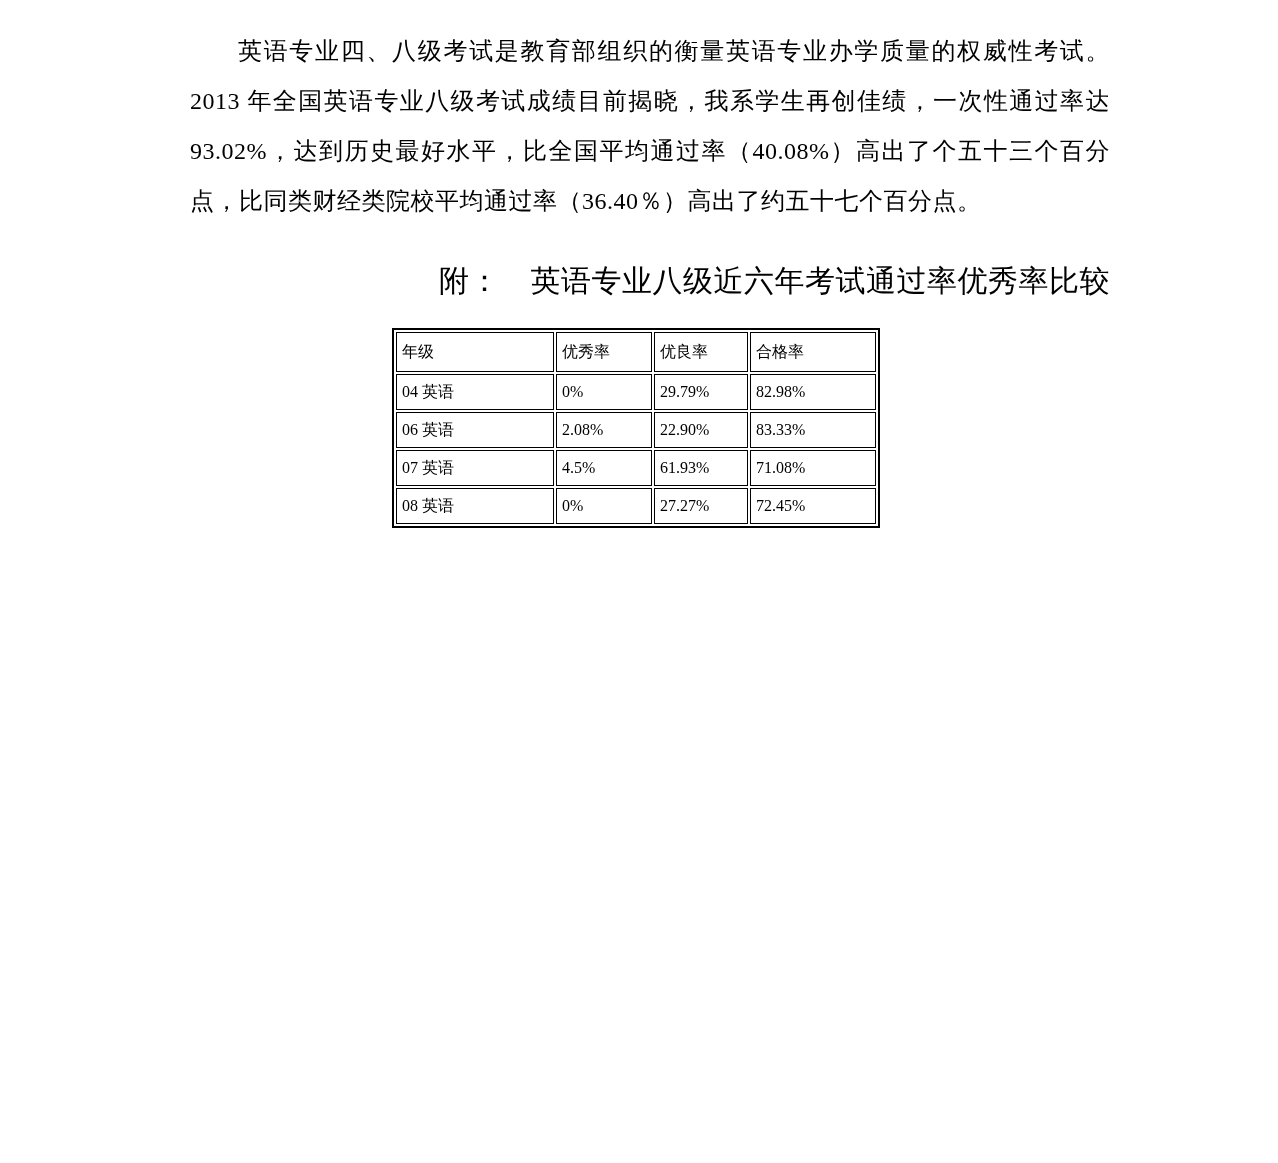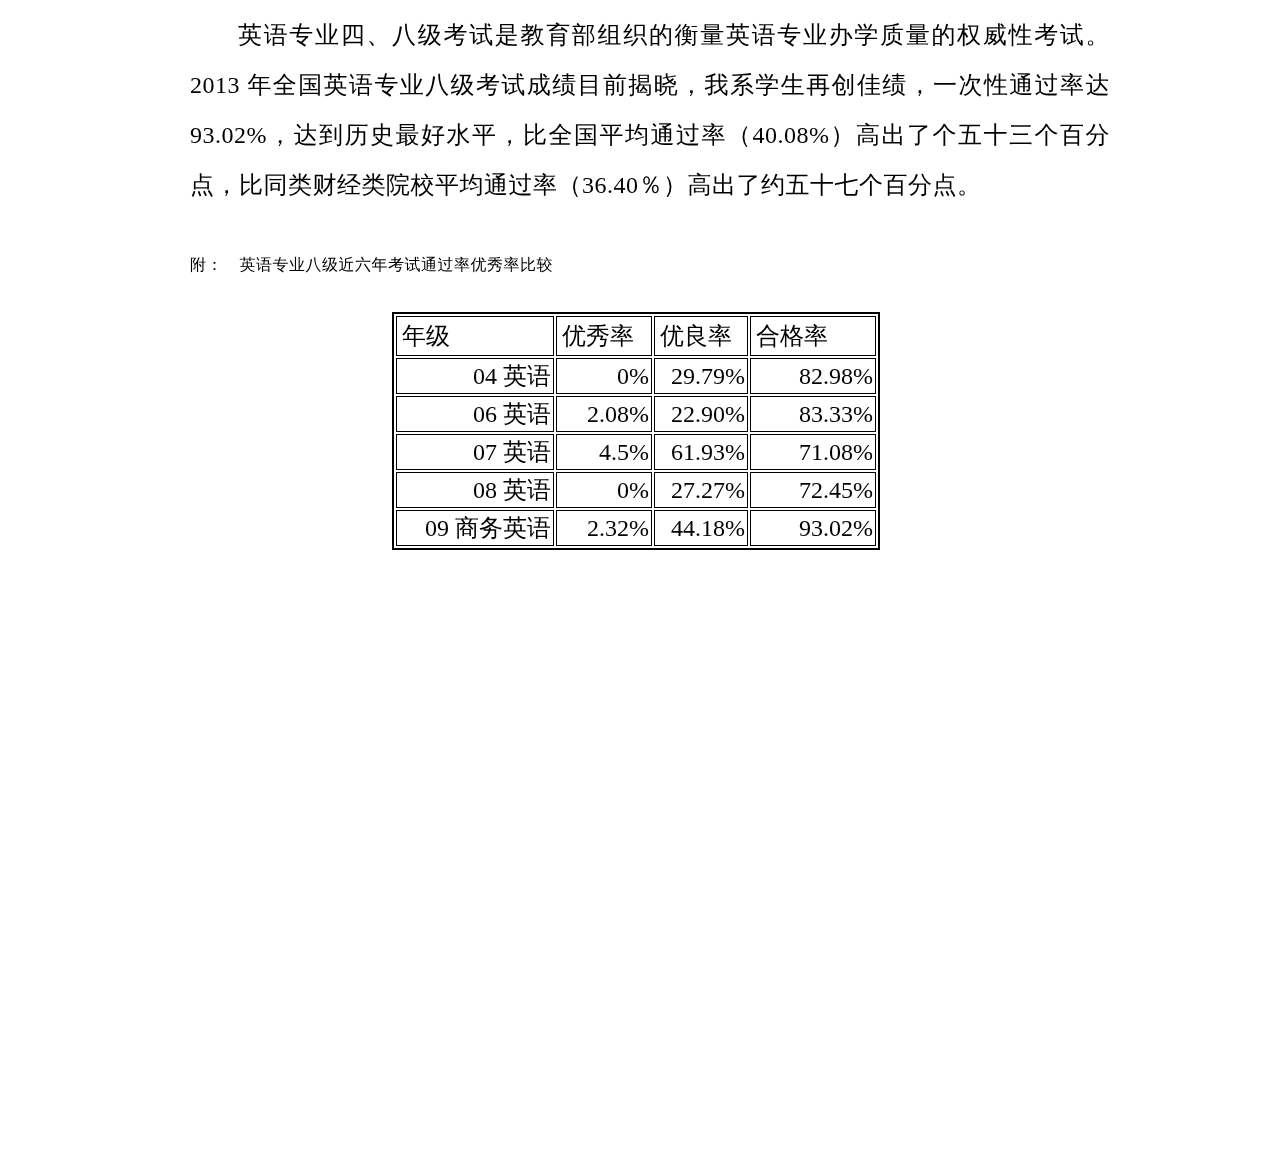--- a/index.html
+++ b/index.html
@@ -11,58 +11,59 @@
   }
   body {
     width: 1278px;
     height: 1163px;
     overflow: hidden;
   }
   .text-block {
     box-sizing: content-box;
     width: 920px;
     margin-left: 190px;
-    padding-top: 10px;
+    padding-top: 26px;
   }
   p.para {
     font-size: 24px;
     line-height: 50px;
     letter-spacing: 0.5px;
     text-align: justify;
     text-justify: inter-ideograph;
     text-indent: 48px;
     margin: 0 0 20px 0;
   }
   p.caption {
-    font-size: 16px;
+    font-size: 30px;
     line-height: 50px;
     letter-spacing: 0.5px;
     margin: 30px 0 0 0;
+    text-align: right;
   }
   table.results {
     border-collapse: separate;
     border-spacing: 2px;
     border: 2px solid #000000;
     background: #ffffff;
     margin: 22px 0 0 202px;
     table-layout: fixed;
   }
   table.results th,
   table.results td {
     border: 1px solid #000000;
-    font-size: 24px;
+    font-size: 16px;
     font-weight: normal;
     text-align: left;
     vertical-align: middle;
     padding: 1px 2px 1px 5px;
     overflow: hidden;
     white-space: nowrap;
   }
   table.results th { height: 36px; }
-  table.results td { height: 32px; text-align: right; }
+  table.results td { height: 32px; }
   .col-grade  { width: 158px; }
   .col-exc    { width: 96px; }
   .col-good   { width: 94px; }
   .col-pass   { width: 126px; }
 </style>
 </head>
 <body>
 
 <div class="text-block">
 
@@ -105,22 +106,16 @@
           <td>4.5%</td>
           <td>61.93%</td>
           <td>71.08%</td>
         </tr>
         <tr>
           <td>08 英语</td>
           <td>0%</td>
           <td>27.27%</td>
           <td>72.45%</td>
         </tr>
-        <tr>
-          <td>09 商务英语</td>
-          <td>2.32%</td>
-          <td>44.18%</td>
-          <td>93.02%</td>
-        </tr>
       </tbody>
   </table>
 
 </div>
 
 </body></html>

